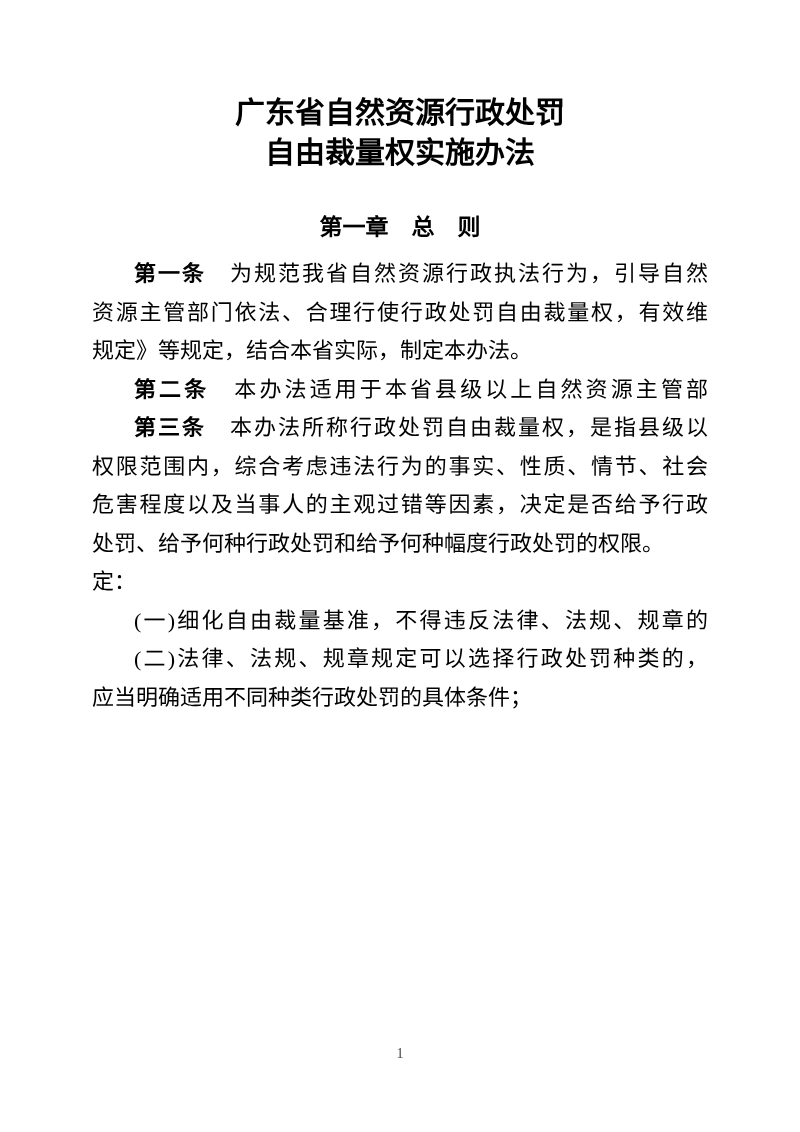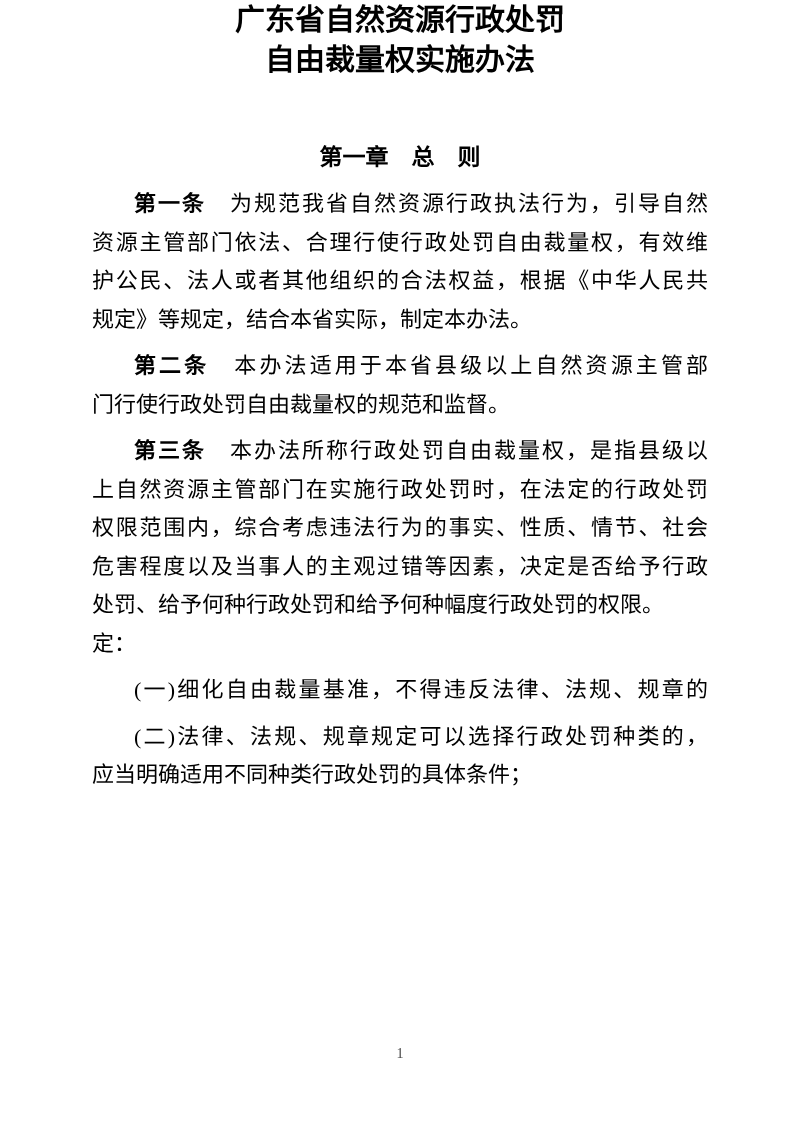--- a/index.html
+++ b/index.html
@@ -10,29 +10,30 @@
   }
   .page {
     position: relative;
     width: 800px;
     height: 1132px;
     background: #ffffff;
     color: #000000;
     overflow: hidden;
   }
   .doc-title {
+    padding-top: 93px;
     text-align: center;
     font-weight: bold;
     font-size: 30px;
     line-height: 40px;
     color: #000000;
   }
   .title-line { display: block; }
   .chapter-heading {
-    margin-top: 58px;
+    margin-top: 35px;
     text-align: center;
     font-weight: bold;
     font-size: 23px;
     line-height: 39px;
     color: #000000;
   }
   .body-text {
     width: 616px;
     margin: 8px auto 0 auto;
     font-size: 22px;
@@ -41,21 +42,20 @@
   }
   .line {
     text-align: justify;
     text-align-last: left;
   }
   .line.fill {
     text-align-last: justify;
   }
   .line.first {
     text-indent: 42px;
-    margin-top: 8px;
   }
   .article-number {
     font-weight: bold;
   }
   .page-number {
     position: absolute;
     top: 1044px;
     left: 0;
     width: 100%;
     text-align: center;
@@ -72,26 +72,23 @@
   <h1 class="doc-title">
     <span class="title-line">广东省自然资源行政处罚</span>
     <span class="title-line">自由裁量权实施办法</span>
   </h1>
 
   <h2 class="chapter-heading">第一章　总　则</h2>
 
   <div class="body-text">
       <div class="line fill first"><span class="article-number">第一条</span>　为规范我省自然资源行政执法行为，引导自然</div>
       <div class="line fill">资源主管部门依法、合理行使行政处罚自由裁量权，有效维</div>
-      <div class="line fill">护公民、法人或者其他组织的合法权益，根据《中华人民共</div>
       <div class="line">规定》等规定，结合本省实际，制定本办法。</div>
       <div class="line fill first"><span class="article-number">第二条</span>　本办法适用于本省县级以上自然资源主管部</div>
-      <div class="line">门行使行政处罚自由裁量权的规范和监督。</div>
       <div class="line fill first"><span class="article-number">第三条</span>　本办法所称行政处罚自由裁量权，是指县级以</div>
-      <div class="line fill">上自然资源主管部门在实施行政处罚时，在法定的行政处罚</div>
       <div class="line fill">权限范围内，综合考虑违法行为的事实、性质、情节、社会</div>
       <div class="line fill">危害程度以及当事人的主观过错等因素，决定是否给予行政</div>
       <div class="line">处罚、给予何种行政处罚和给予何种幅度行政处罚的权限。</div>
       <div class="line">定：</div>
       <div class="line fill first">(一)细化自由裁量基准，不得违反法律、法规、规章的</div>
       <div class="line fill first">(二)法律、法规、规章规定可以选择行政处罚种类的，</div>
       <div class="line">应当明确适用不同种类行政处罚的具体条件；</div>
     </div>
 
   <div class="page-number">1</div>

